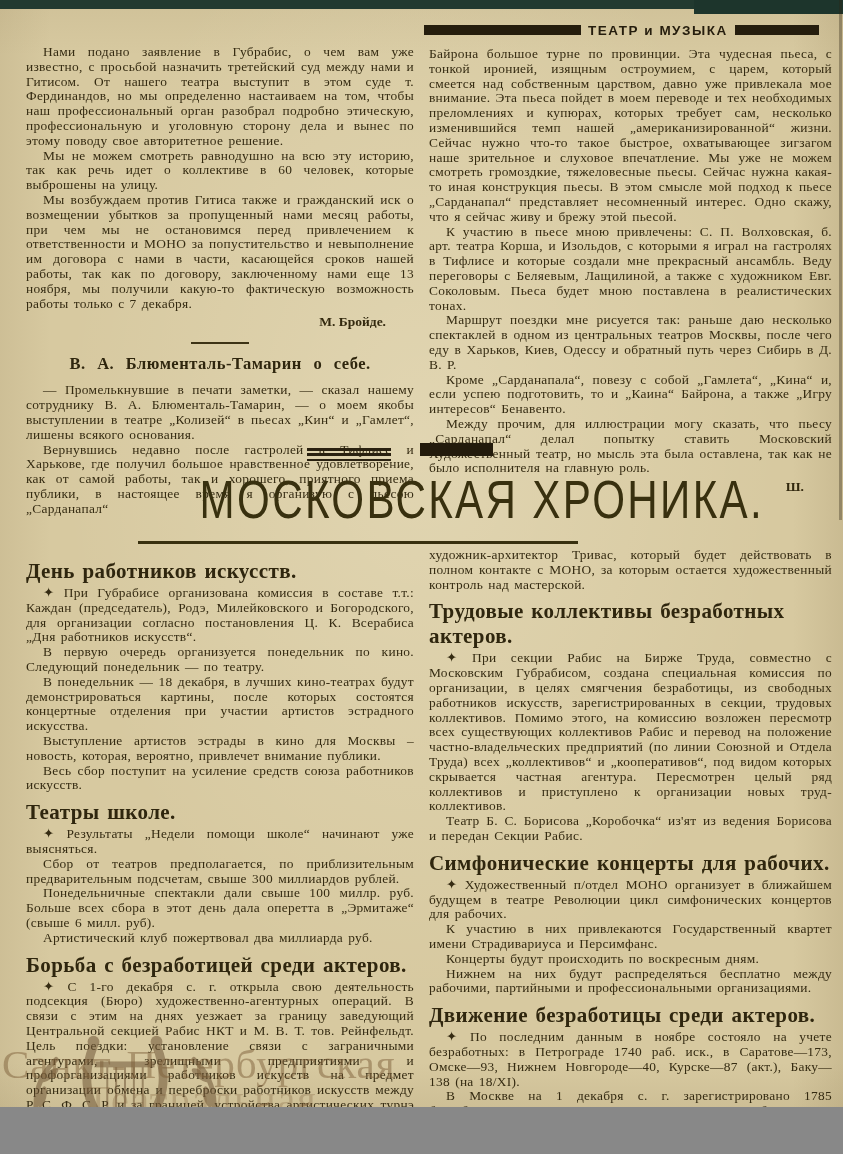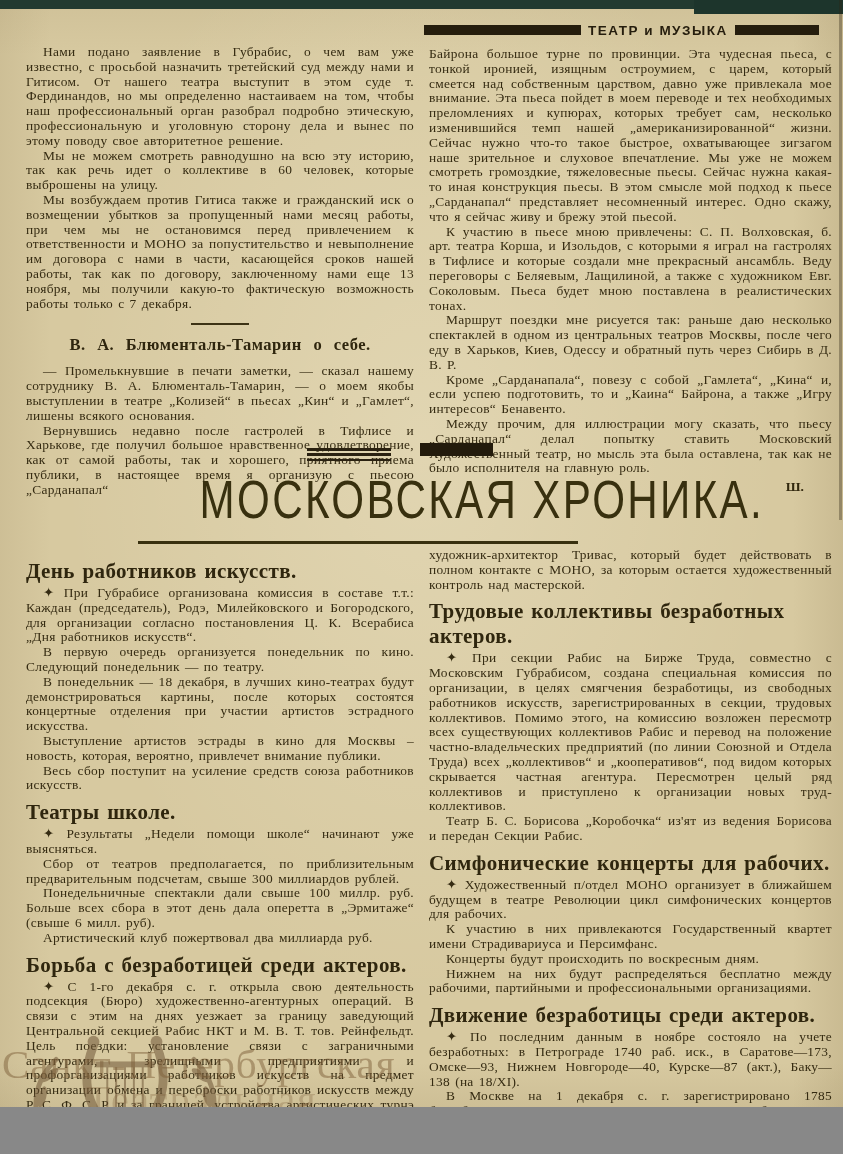--- a/index.html
+++ b/index.html
@@ -67,20 +67,21 @@
   <div class="masthead">
     <div class="mast-bar1"></div>
     <div class="mast-title">ТЕАТР и МУЗЫКА</div>
     <div class="mast-bar2"></div>
   </div>
 
   <div class="col col-tl">
     <p class="body ind">Нами подано заявление в Губрабис, о чем вам уже известно, с просьбой назначить третейский суд между нами и Гитисом. От нашего театра выступит в этом суде т. Фердинандов, но мы определенно настаиваем на том, чтобы наш профессиональный орган разобрал подробно этическую, профессиональную и уголовную сторону дела и вынес по этому поводу свое авторитетное решение.</p>
     <p class="body ind">Мы не можем смотреть равнодушно на всю эту историю, так как речь идет о коллективе в 60 человек, которые выброшены на улицу.</p>
     <p class="body ind">Мы возбуждаем против Гитиса также и гражданский иск о возмещении убытков за пропущенный нами месяц работы, при чем мы не остановимся перед привлечением к ответственности и МОНО за попустительство и невыполнение им договора с нами в части, касающейся сроков нашей работы, так как по договору, заключенному нами еще 13 ноября, мы получили какую-то фактическую возможность работы только с 7 декабря.</p>
+    <p class="sig">М. Бройде.</p>
     <div class="mini-hr"></div>
     <h2 class="art-title">В. А. Блюменталь-Тамарин о себе.</h2>
     <p class="body ind">— Промелькнувшие в печати заметки, — сказал нашему сотруднику В. А. Блюменталь-Тамарин, — о моем якобы выступлении в театре „Колизей“ в пьесах „Кин“ и „Гамлет“, лишены всякого основания.</p>
     <p class="body ind">Вернувшись недавно после гастролей в Тифлисе и Харькове, где получил большое нравственное удовлетворение, как от самой работы, так и хорошего, приятного приема публики, в настоящее время я организую с пьесою „Сарданапал“</p>
   </div>
 
   <div class="col col-tr">
     <p class="body">Байрона большое турне по провинции. Эта чудесная пьеса, с тонкой иронией, изящным остроумием, с царем, который смеется над собственным царством, давно уже привлекала мое внимание. Эта пьеса пойдет в моем переводе и тех необходимых преломлениях и купюрах, которых требует сам, несколько изменившийся темп нашей „американизированной“ жизни. Сейчас нужно что-то такое быстрое, охватывающее зигзагом наше зрительное и слуховое впечатление. Мы уже не можем смотреть громоздкие, тяжеловесные пьесы. Сейчас нужна какая-то иная конструкция пьесы. В этом смысле мой подход к пьесе „Сарданапал“ представляет несомненный интерес. Одно скажу, что я сейчас живу и брежу этой пьесой.</p>
     <p class="body ind">К участию в пьесе мною привлечены: С. П. Волховская, б. арт. театра Корша, и Изольдов, с которыми я играл на гастролях в Тифлисе и которые создали мне прекрасный ансамбль. Веду переговоры с Беляевым, Лащилиной, а также с художником Евг. Соколовым. Пьеса будет мною поставлена в реалистических тонах.</p>
     <p class="body ind">Маршрут поездки мне рисуется так: раньше даю несколько спектаклей в одном из центральных театров Москвы, после чего еду в Харьков, Киев, Одессу и обратный путь через Сибирь в Д. В. Р.</p>

